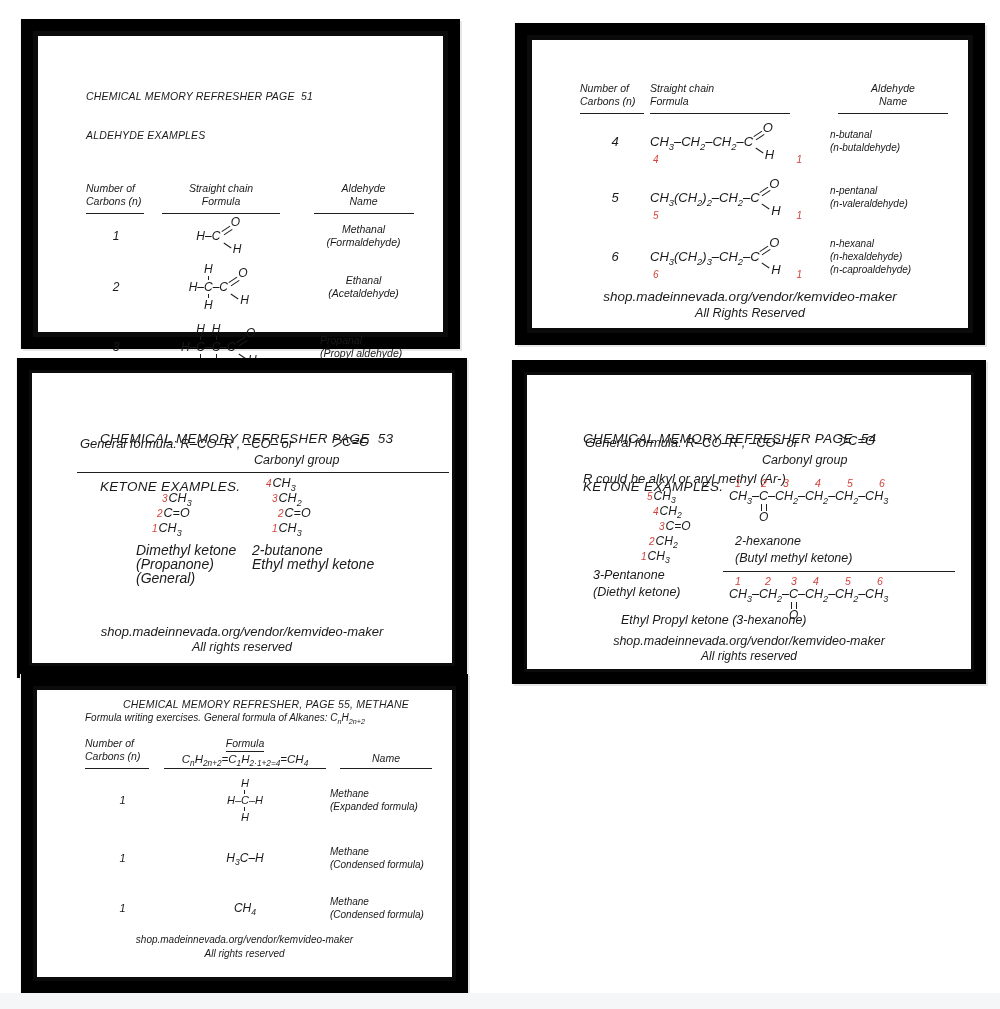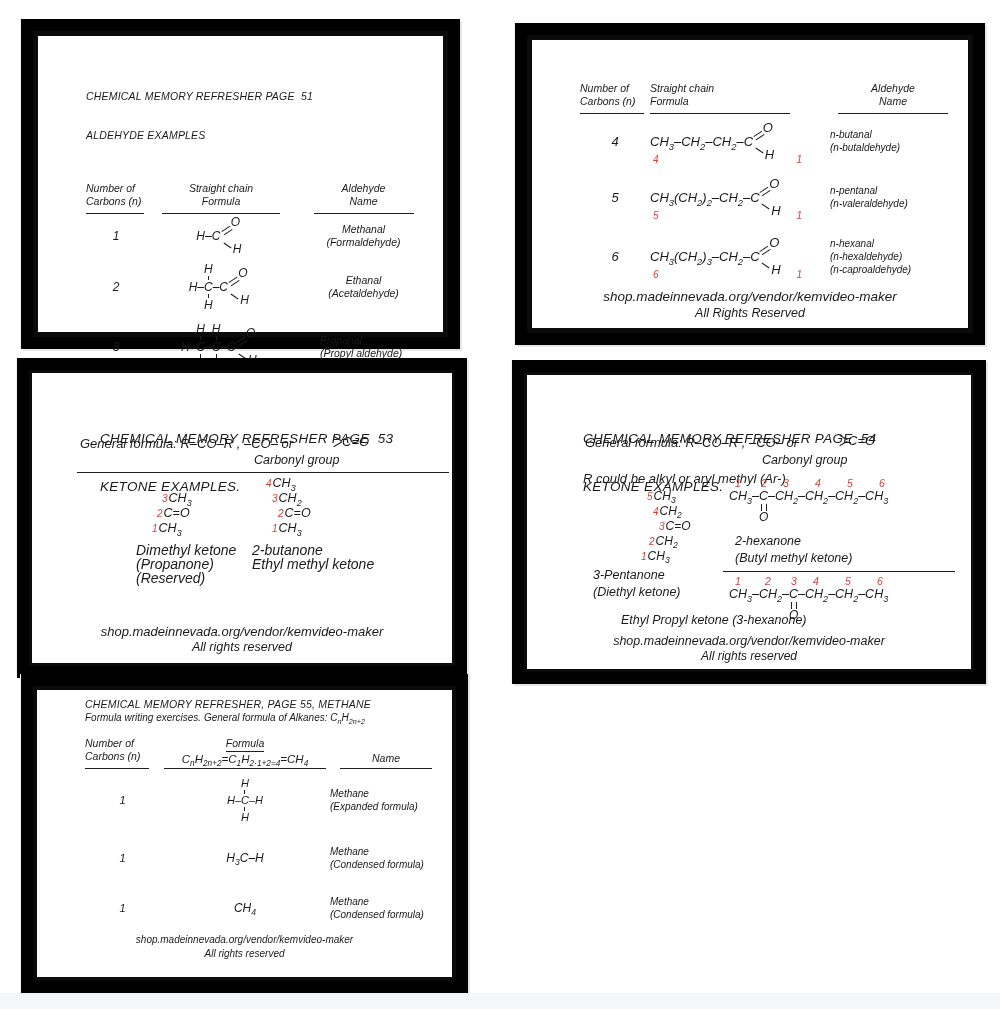--- a/index.html
+++ b/index.html
@@ -315,21 +315,21 @@
             <span>C=O</span>
           </div>
       <div class="sline" style="margin-left:0px;">
             <span class="sn">1</span>
             <span>CH<sub>3</sub></span>
           </div>
     </div>
     <div class="slabels" style="left:104px;top:170px;">
       <div>Dimethyl ketone</div>
       <div>(Propanone)</div>
-      <div>(Reserved)</div>
+      <div>(General)</div>
     </div>
 
     <div class="stack" style="left:228px;top:103px;">
       <div class="sline" style="margin-left:6px;">
             <span class="sn">4</span>
             <span>CH<sub>3</sub></span>
           </div>
       <div class="sline" style="margin-left:12px;">
             <span class="sn">3</span>
             <span>CH<sub>2</sub></span>
@@ -440,21 +440,21 @@
       <div style="font-size:12.5px;line-height:16px;">shop.madeinnevada.org/vendor/kemvideo-maker</div>
       <div style="font-size:12px;">All rights reserved</div>
     </div>
   </div>
  </div>
 </div>
 
 <div class="page" style="left:21px;top:674px;width:447px;height:319px;">
  <div class="card b4">
   <div class="inner" style="padding:8px 10px 0 48px;box-sizing:border-box;">
-    <div class="ts" style="font-size:10.5px;">CHEMICAL MEMORY REFRESHER, PAGE 55, METHANE</div>
+    <div class="ts" style="font-size:10.5px;margin-left:38px;">CHEMICAL MEMORY REFRESHER, PAGE 55, METHANE</div>
     <div style="font-size:10px;line-height:14px;">
       <div>Formula writing exercises. General formula of Alkanes: C<sub>n</sub>H<sub>2n+2</sub></div>
     </div>
 
     <div style="display:flex;align-items:flex-end;margin-top:8px;">
       <div style="width:75px;font-size:10.5px;line-height:13px;">
         <div>Number of</div>
             <div>Carbons (n)</div>
         <div class="hline" style="width:64px;"></div>
       </div>

